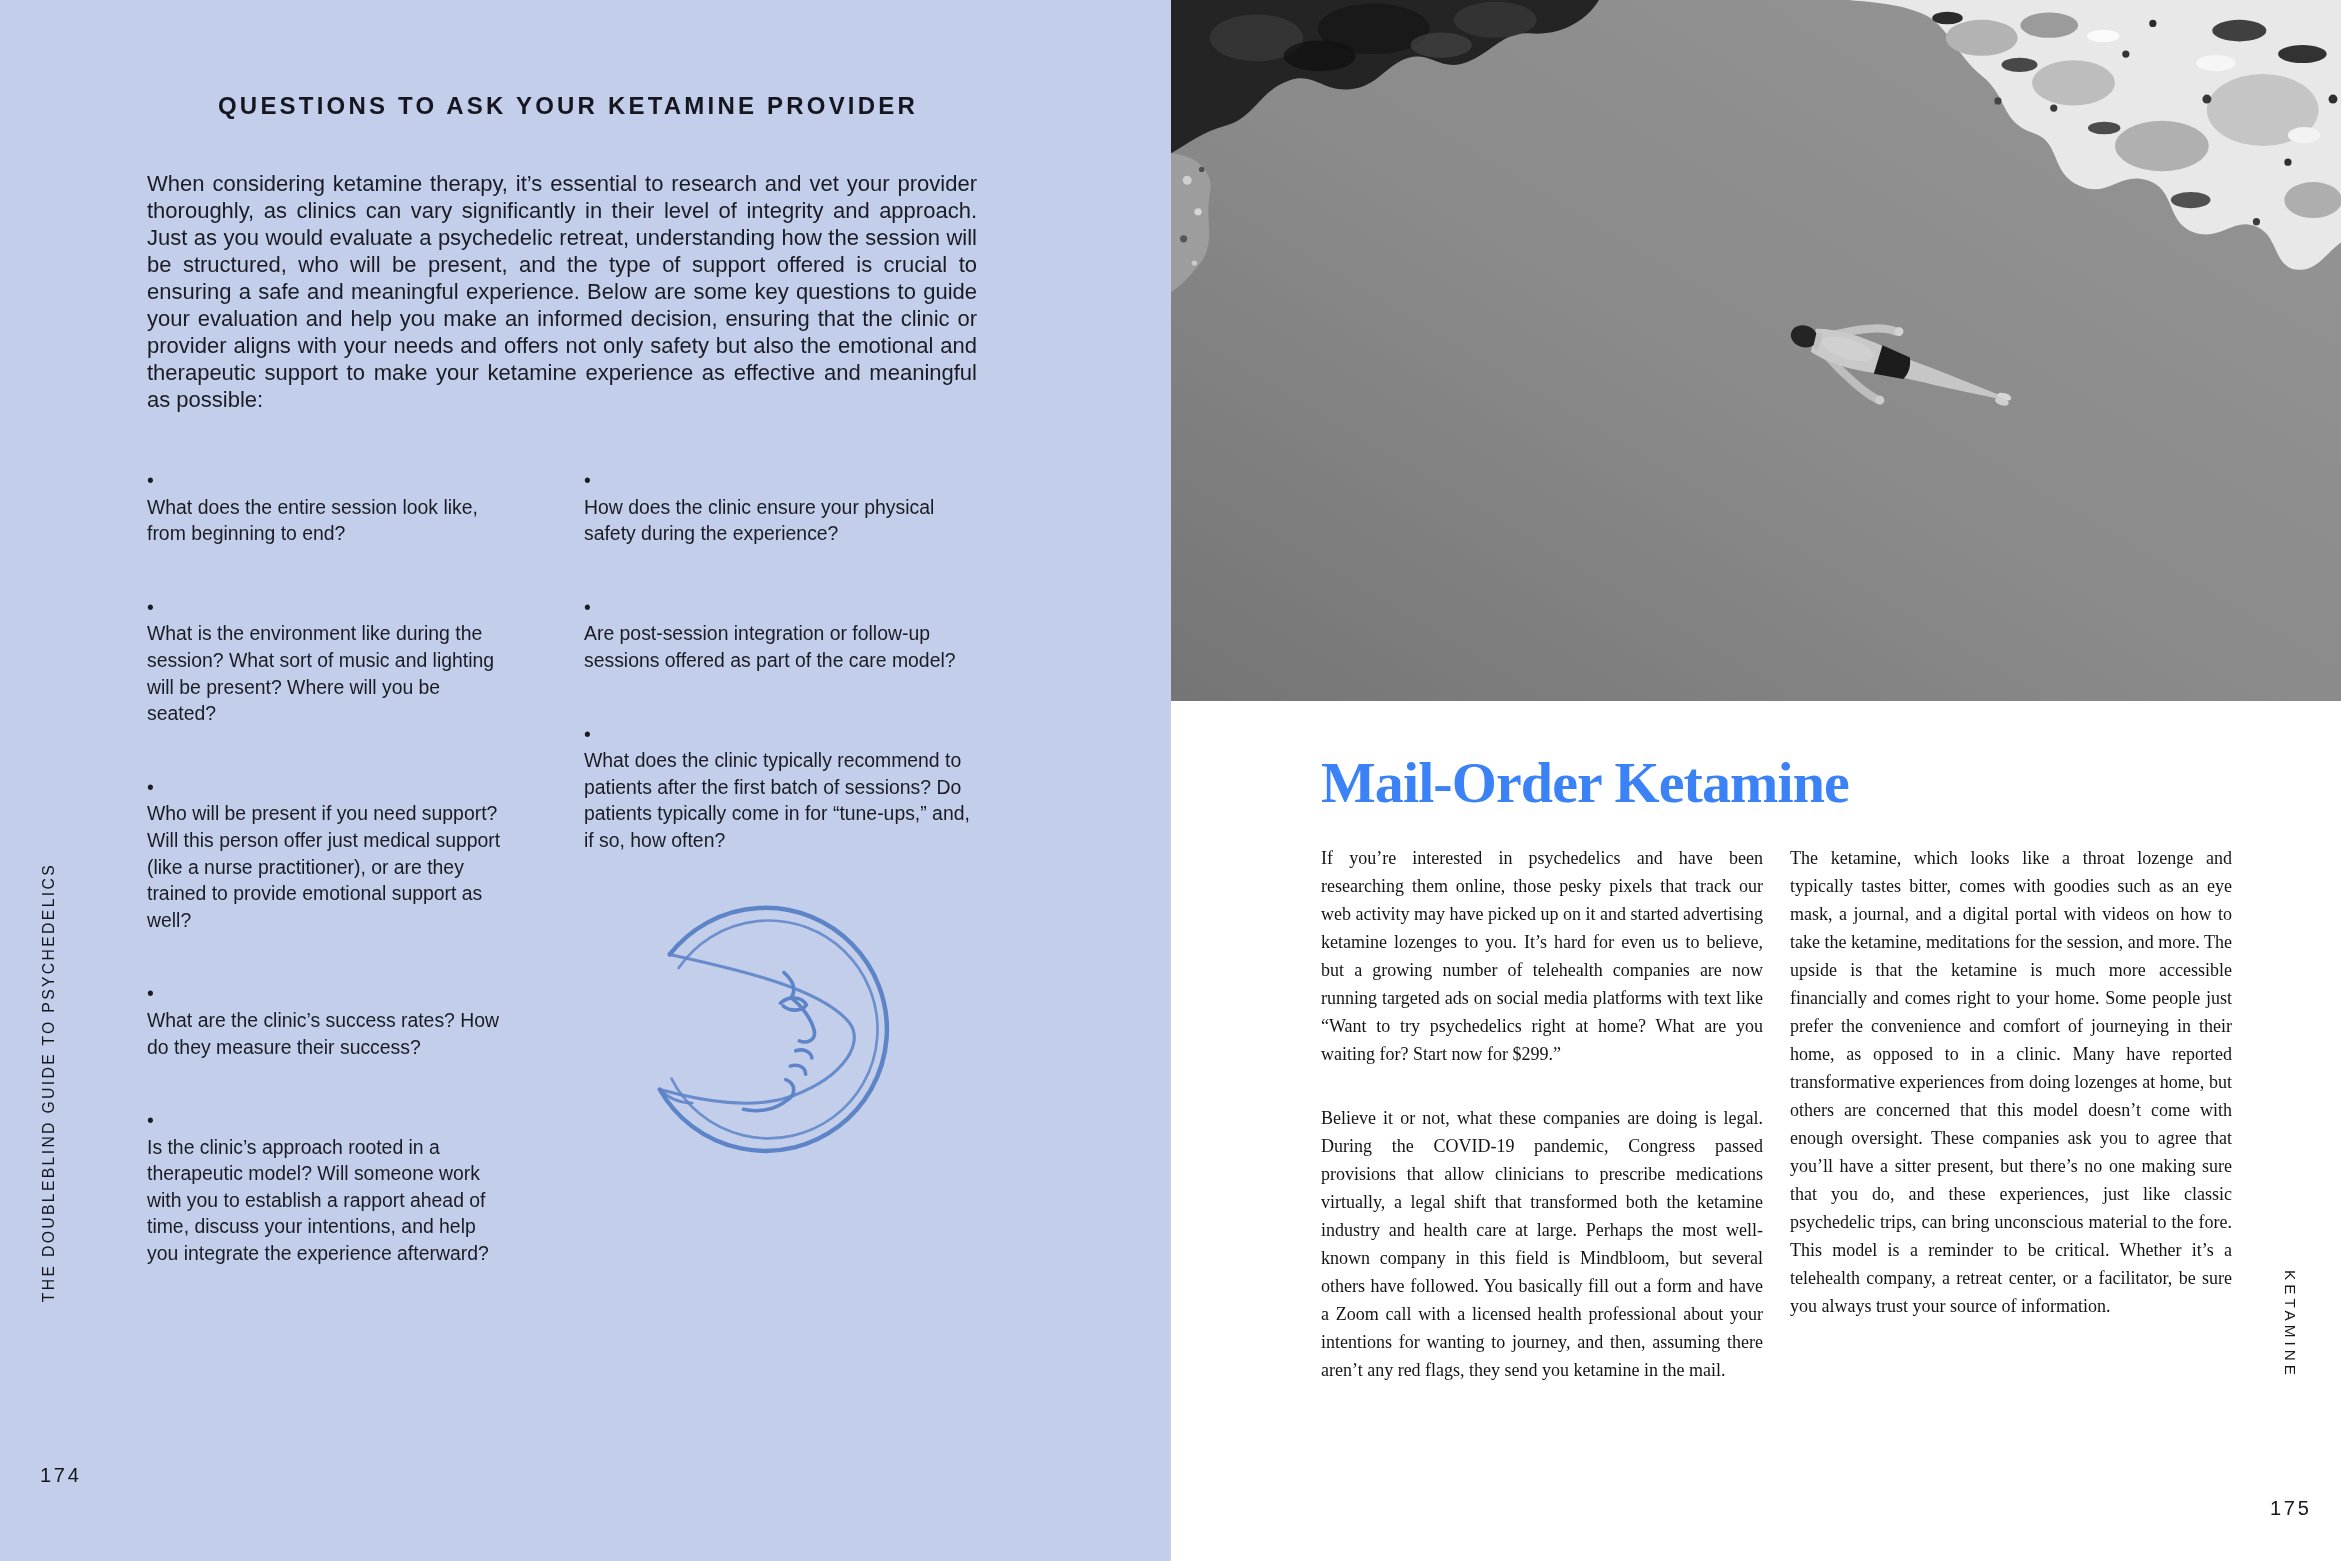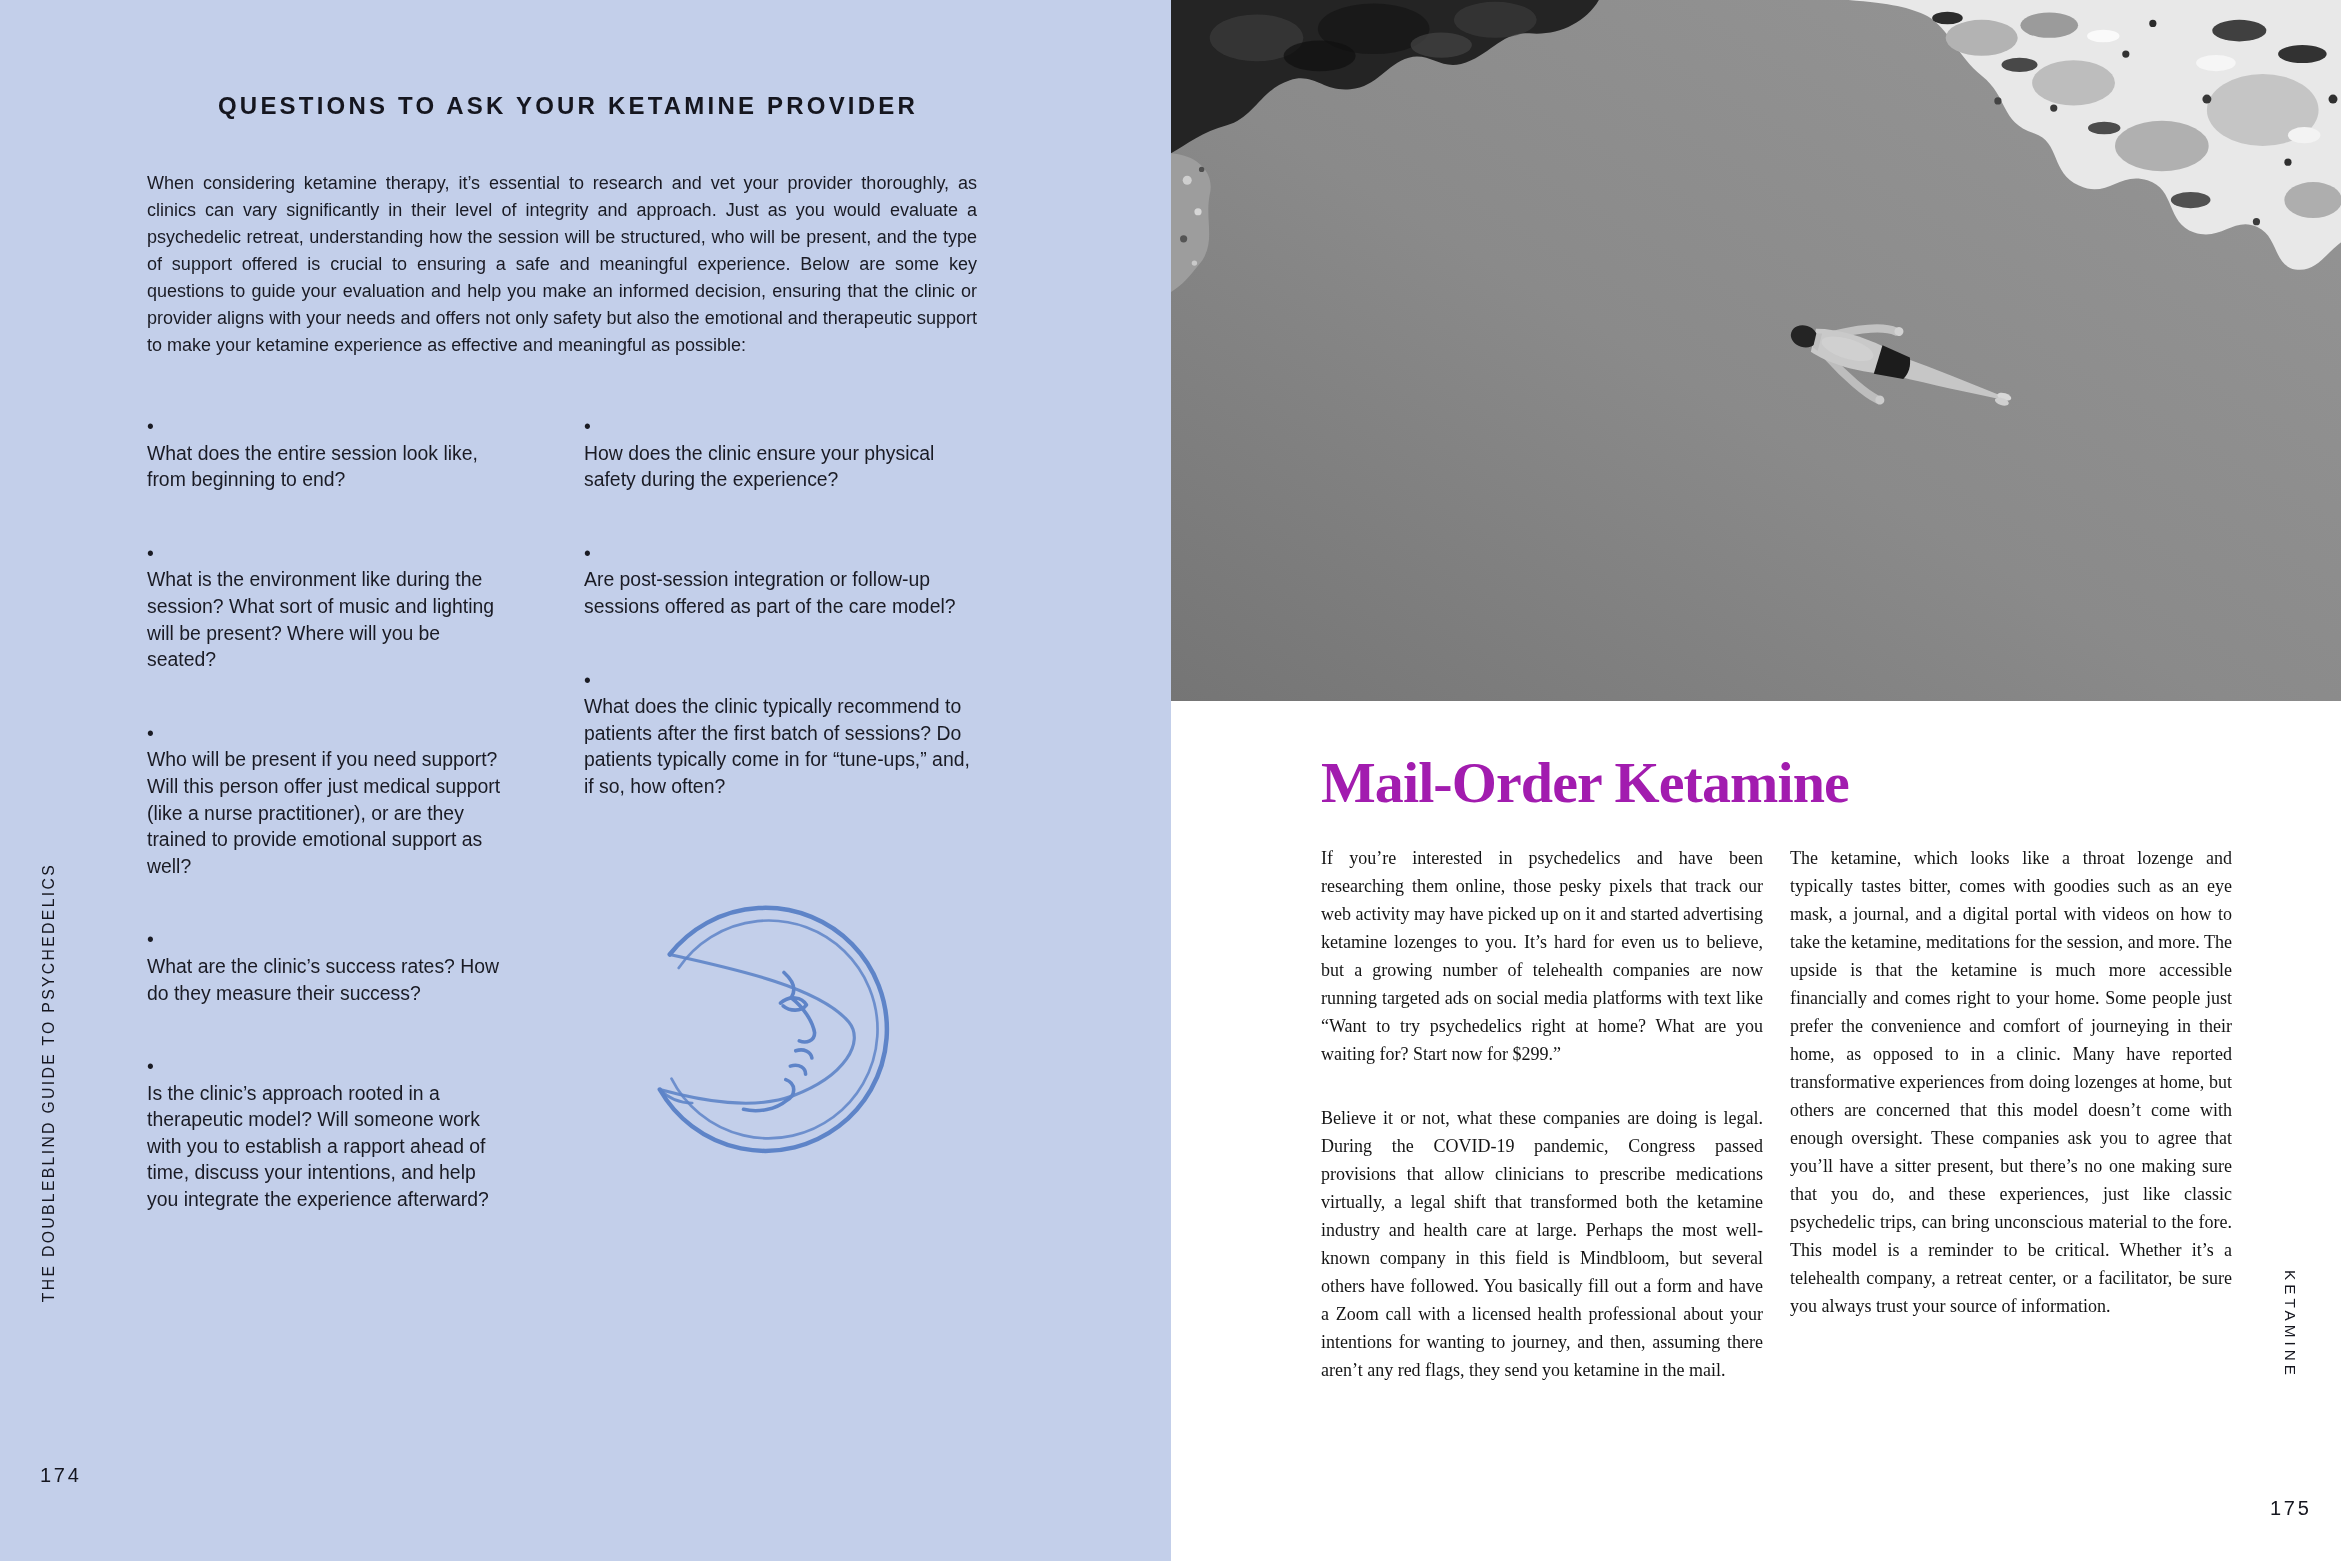--- a/index.html
+++ b/index.html
@@ -5,21 +5,21 @@
   html,body{margin:0;padding:0;}
   body{width:2342px;height:1561px;overflow:hidden;background:#ffffff;}
   .spread{display:flex;width:2342px;height:1561px;}
 
   
   .page-left{position:relative;width:1171px;height:1561px;background:#c3cfea;
     font-family:"Liberation Sans",sans-serif;color:#1a1b24;flex:none;overflow:hidden;}
   .lp-content{position:absolute;left:147px;top:0;width:842px;}
   .lp-title{margin:92px 0 14px 0;text-align:center;font-size:24px;font-weight:bold;
     letter-spacing:3.2px;color:#15161f;}
-  .lp-intro{margin:50px 12px 0 0;font-size:18px;line-height:27px;text-align:justify;}
+  .lp-intro{margin:50px 12px 0 0;font-size:22px;line-height:27px;text-align:justify;}
   .lp-cols{display:flex;margin-top:54px;}
   .lp-col1{width:437px;flex:none;box-sizing:border-box;padding-right:79px;}
   .lp-col2{flex:1;box-sizing:border-box;padding-right:18px;}
   .bullet{display:flex;margin:0 0 47px 0;font-size:19.4px;line-height:26.6px;flex-direction:column;}
   .bullet .dot{flex:none;width:23.4px;}
   .bullet .dot::before{content:"\2022";}
   .bullet .btxt{flex:1;}
   .lp-side{position:absolute;left:40px;top:863px;writing-mode:vertical-rl;
     transform:rotate(180deg);font-size:15.8px;letter-spacing:2.3px;color:#15161f;white-space:nowrap;}
   .pagenum{position:absolute;font-size:20px;letter-spacing:2.7px;color:#15161f;
@@ -28,21 +28,21 @@
   .moon{position:absolute;left:649px;top:896px;width:252px;height:270px;}
 
   
   .page-right{position:relative;width:1171px;height:1561px;background:#ffffff;
     color:#141414;flex:none;overflow:hidden;}
   .photo{position:absolute;left:0;top:0;width:1171px;height:701px;}
   .photo svg{display:block;width:100%;height:100%;}
   .rp-article{position:absolute;left:150px;top:753px;width:912px;
     font-family:"Liberation Serif",serif;}
   .rp-title{font-size:58px;font-weight:bold;letter-spacing:-0.9px;margin:0;
-    color:#a21caf;font-family:"Liberation Serif",serif;line-height:1.05;}
+    color:#3b82f6;font-family:"Liberation Serif",serif;line-height:1.05;}
   .rp-cols{display:flex;gap:27px;margin-top:30px;}
   .rp-col{width:442px;flex:none;font-size:18px;line-height:28px;text-align:justify;}
   .rp-col p{margin:0;}
   .rp-col p + p{margin-top:36px;}
   .rp-side{position:absolute;left:1110px;top:1270px;writing-mode:vertical-rl;
     font-size:15.3px;letter-spacing:4px;color:#15161f;
     font-family:"Liberation Sans",sans-serif;white-space:nowrap;}
   .pn-right{left:1099px;top:1497px;}
 </style>
 </head>

